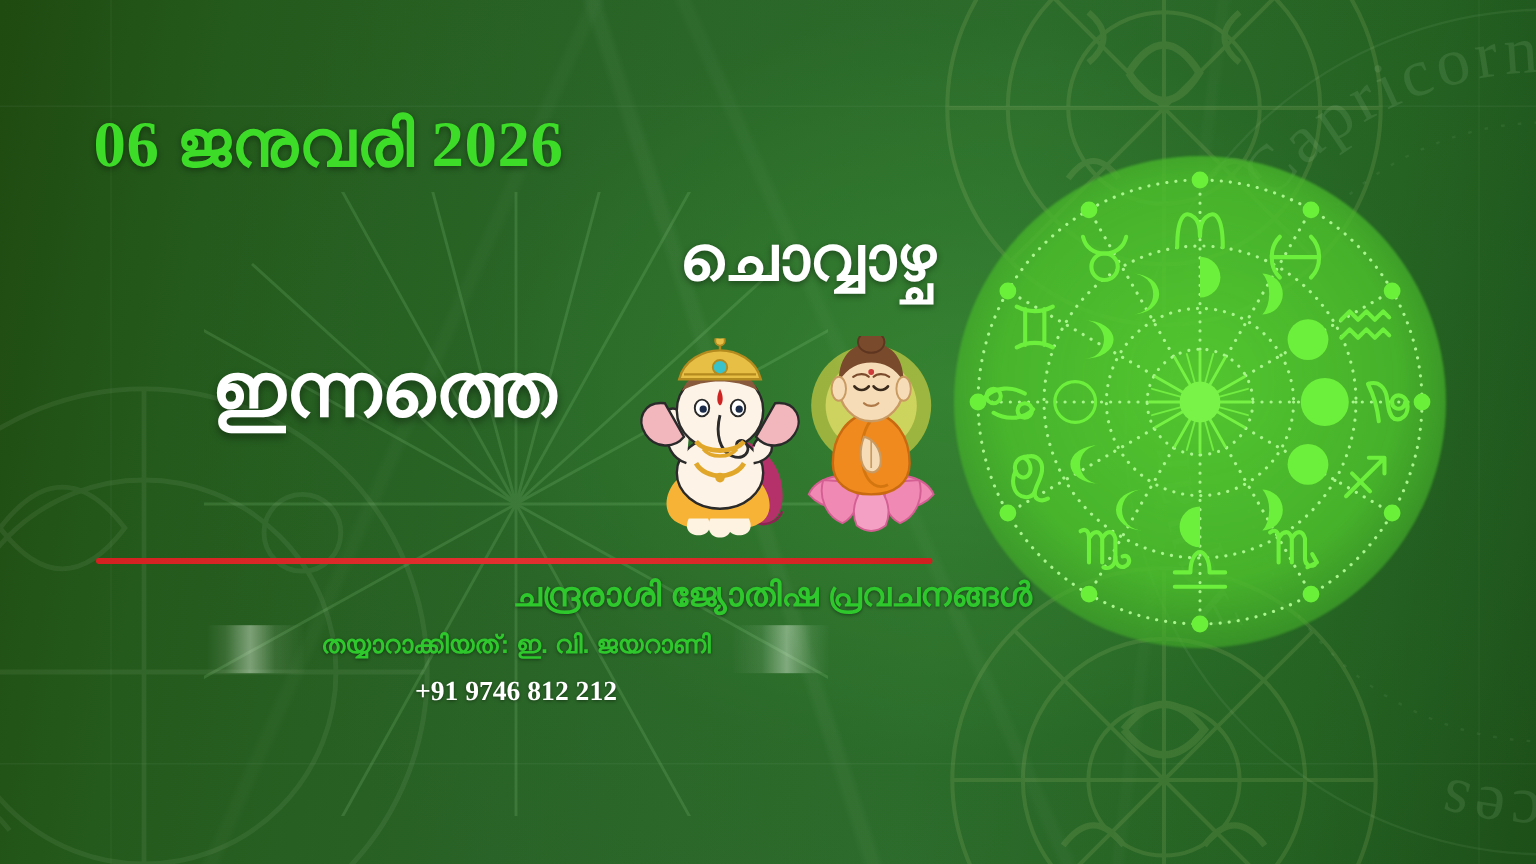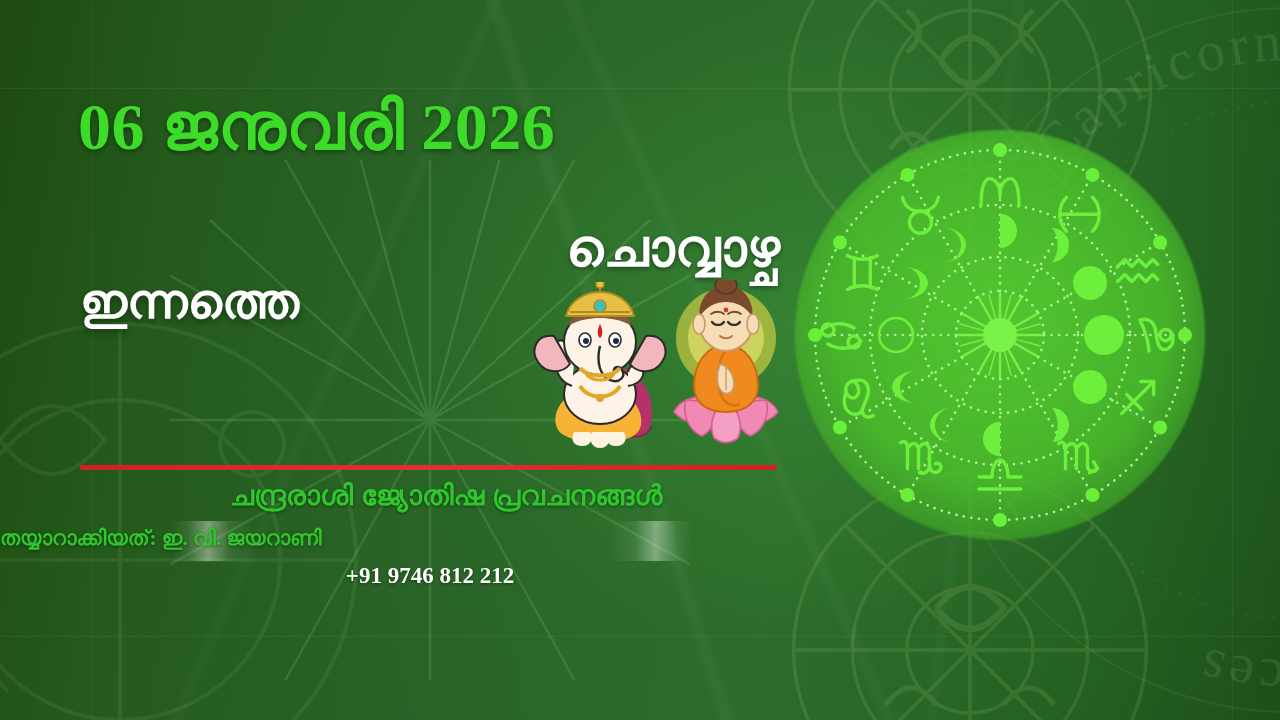--- a/index.html
+++ b/index.html
@@ -87,50 +87,50 @@
     position:absolute;
     left:0; top:0;
     width:800px; height:720px;
   }
 
   .date-line {
     position:absolute; left:78px; top:92px;
     width:660px;
     font-family:"Liberation Serif", serif;
     font-weight:700;
-    font-size:66px;
+    font-size:54px;
     line-height:1.05;
     color:#3ddc28;
     text-shadow:0 2px 5px rgba(0,0,0,.40);
     letter-spacing:.5px;
     white-space:nowrap;
   }
 
   .weekday-line {
     position:absolute; left:0; top:188px;
     width:780px;
     text-align:right;
     font-family:"Liberation Sans", sans-serif;
     font-weight:700;
     font-size:52px;
     line-height:1.1;
     color:#ffffff;
     text-shadow:0 2px 5px rgba(0,0,0,.40);
-    margin-top:32px;
   }
 
   .main-title {
-    position:absolute; left:80px; top:278px;
+    position:absolute; left:80px; top:294px;
     width:480px;
     font-family:"Liberation Sans", sans-serif;
     font-weight:700;
-    font-size:48px;
+    font-size:63px;
     line-height:1.02;
     color:#ffffff;
     text-shadow:0 3px 7px rgba(0,0,0,.40);
+    text-align:center;
   }
   .main-title .l2 { display:block; }
 
   .red-rule {
     position:absolute; left:80px; top:465px;
     width:697px; height:5px;
     background:linear-gradient(90deg, #d32020 0%, #e23030 50%, #d02020 100%);
     border-radius:2px;
   }
 
@@ -146,33 +146,33 @@
         rgba(235,250,230,0) 16%,
         rgba(235,250,230,0) 84%,
         rgba(235,250,230,.10) 89%,
         rgba(245,255,240,.42) 93%,
         rgba(235,250,230,.10) 97%,
         rgba(235,250,230,0) 100%);
     filter:blur(.6px);
   }
 
   .subtitle-line {
-    position:absolute; left:16px; top:480px;
-    width:860px; text-align:center;
+    position:absolute; left:0; top:480px;
+    width:860px; text-align:right;
     font-family:"Liberation Sans", sans-serif;
     font-weight:700;
     font-size:28px;
     color:#2ec82c;
     text-shadow:0 1px 3px rgba(0,0,0,.45);
   }
 
   .credit-line {
     position:absolute; left:0; top:526px;
-    width:860px; text-align:left;
-    font-family:Liberation Serif, serif;
+    width:860px; text-align:center;
+    font-family:Liberation Sans, sans-serif;
     font-weight:700;
     font-size:21px;
     color:#2ec82c;
     text-shadow:0 1px 3px rgba(0,0,0,.45);
   }
 
   .contact-row {
     position:absolute; left:0; top:563px;
     width:860px;
     display:flex;

